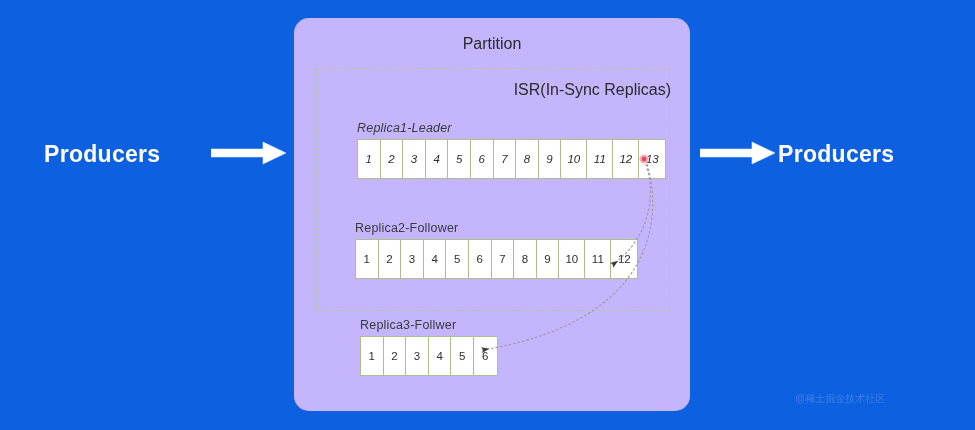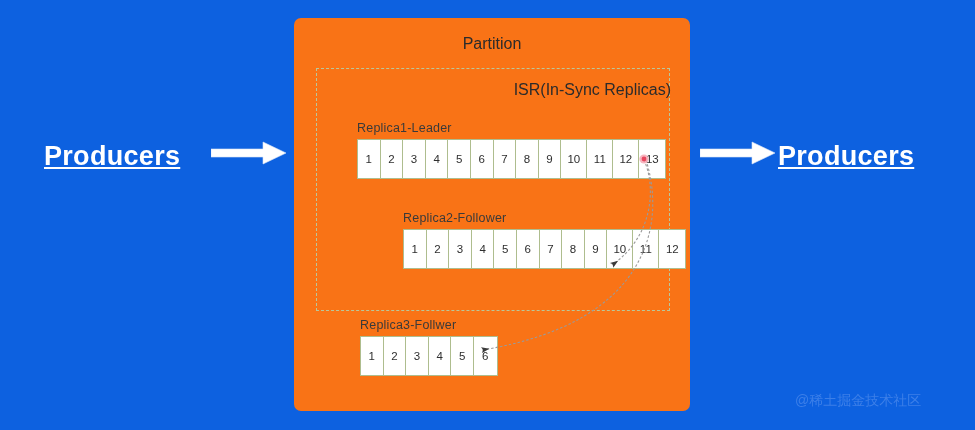--- a/index.html
+++ b/index.html
@@ -19,44 +19,43 @@
     position: absolute;
     left: 0; top: 0;
     width: 975px; height: 430px;
     background: #0d61e0;
   }
 
   
   .side-label {
     position: absolute;
     color: #ffffff;
-    font-size: 27px;
+    font-size: 23px;
     font-weight: bold;
     letter-spacing: 0.3px;
     white-space: nowrap;
-    text-decoration: underline;
   }
   #producers-label { left: 44px; top: 141px; }
   #consumers-label { left: 778px; top: 141px; }
 
   .big-arrow {
     position: absolute;
     width: 76px; height: 26px;
     top: 140px;
   }
   #producers-arrow { left: 211px; }
   #consumers-arrow { left: 700px; }
 
   
   #partition-card {
     position: absolute;
     left: 294px; top: 18px;
     width: 396px; height: 393px;
-    background: #f97316;
-    border-radius: 7px;
+    background: #c4b5fd;
+    border-radius: 15px;
   }
 
   #partition-title {
     position: absolute;
     left: 0; top: 17px;
     width: 396px;
     text-align: center;
     font-size: 16px;
     color: #2b2b2b;
   }
@@ -101,37 +100,37 @@
     display: flex;
     align-items: center;
     justify-content: center;
     font-size: 11.5px;
     color: #2e2e2e;
     background: #ffffff;
   }
   .cell.wide { width: 26px; }
   .cell:last-child { border-right: none; }
 
-  #replica1 { left: 40px; top: 52px; }
-  #replica2 { left: 38px; top: 142px; margin-left: 48px; }
+  #replica1 { left: 40px; top: 52px; font-style: italic; }
+  #replica2 { left: 38px; top: 152px; }
   #replica3 { left: 42px; top: 300px; padding-left: 24px; }
 
   
   #overlay {
     position: absolute;
     left: 0; top: 0;
     width: 396px; height: 393px;
     pointer-events: none;
   }
 
   
   #watermark {
     position: absolute;
     left: 795px; top: 392px;
-    font-size: 14px;
+    font-size: 10px;
     color: #3c7fe8;
     white-space: nowrap;
   }
 </style>
 </head>
 <body>
 
 <div id="stage">
 
   <div class="side-label" id="producers-label">Producers</div>

